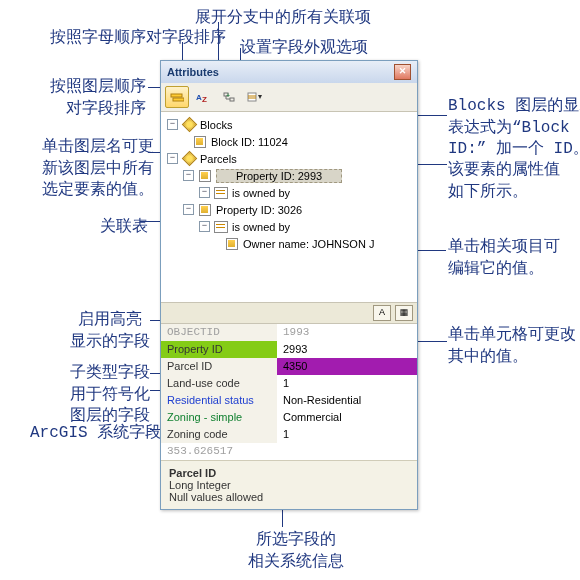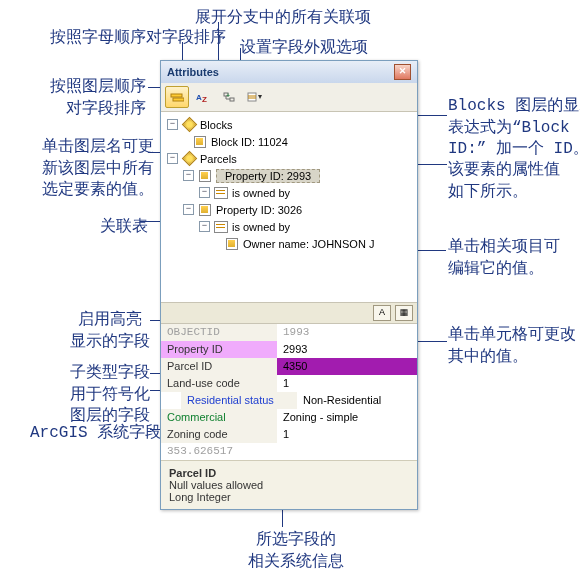--- a/index.html
+++ b/index.html
@@ -108,21 +108,21 @@
   .rel-ico {
     width:12px;height:10px;
     background:#fff;border:1px solid #888;
     position:relative;
   }
   .rel-ico::before{content:"";position:absolute;left:1px;top:2px;width:9px;height:1px;background:#c80;}
   .rel-ico::after{content:"";position:absolute;left:1px;top:5px;width:9px;height:1px;background:#c80;}
   .tree-sel {
     background:#d8d5c8;
     border:1px dashed #a09880;
-    padding: 0 8px;
+    padding: 0 19px;
   }
   .midbar {
     background:#ece9d8;
     border-top:1px solid #c8c4b4;
     border-bottom:1px solid #c8c4b4;
     padding:2px 4px;
     display:flex;
     justify-content:flex-end;
     gap:4px;
   }
@@ -144,22 +144,22 @@
     padding-left:6px;
     background:#f4f2e9;
     color:#333;
   }
   .grid-row > div:last-child {
     flex:1;
     padding-left:6px;
     background:#fff;
   }
   .grid-row.system > div { color:#a0a0a0;font-family:Liberation Mono, monospace; }
-  .grid-row.highlight > div:first-child { background:#f0abfc; }
-  .grid-row.bluefield > div:first-child { color:#2040d0;margin-left:20px; }
+  .grid-row.highlight > div:first-child { background:#84cc16; }
+  .grid-row.bluefield > div:first-child { color:#2040d0; }
   .grid-row.greenfield > div:first-child { color:#108030; }
   .grid-row.editcell > div:last-child {
     background:#a21caf;
   }
   .infobox {
     background:#f4f2e6;
     border-top:1px solid #d0ccb8;
     padding:6px 8px;
     font-size:11px;
     color:#333;
@@ -352,30 +352,30 @@
       </div>
       <div class="grid-row ">
         <div>Land-use code</div>
         <div>1</div>
       </div>
       <div class="grid-row bluefield">
         <div>Residential status</div>
         <div>Non-Residential</div>
       </div>
       <div class="grid-row greenfield">
+        <div>Zoning - simple</div>
         <div>Commercial</div>
-        <div>Zoning - simple</div>
       </div>
       <div class="grid-row ">
         <div>Zoning code</div>
         <div>1</div>
       </div>
       <div class="grid-row system">
         <div>353.626517</div>
       </div>
     </div>
 
   <div class="infobox">
     <div class="ptitle">Parcel ID</div>
+    <div>Long Integer</div>
     <div>Null values allowed</div>
-    <div>Long Integer</div>
   </div>
 </div>
 
 </body></html>

